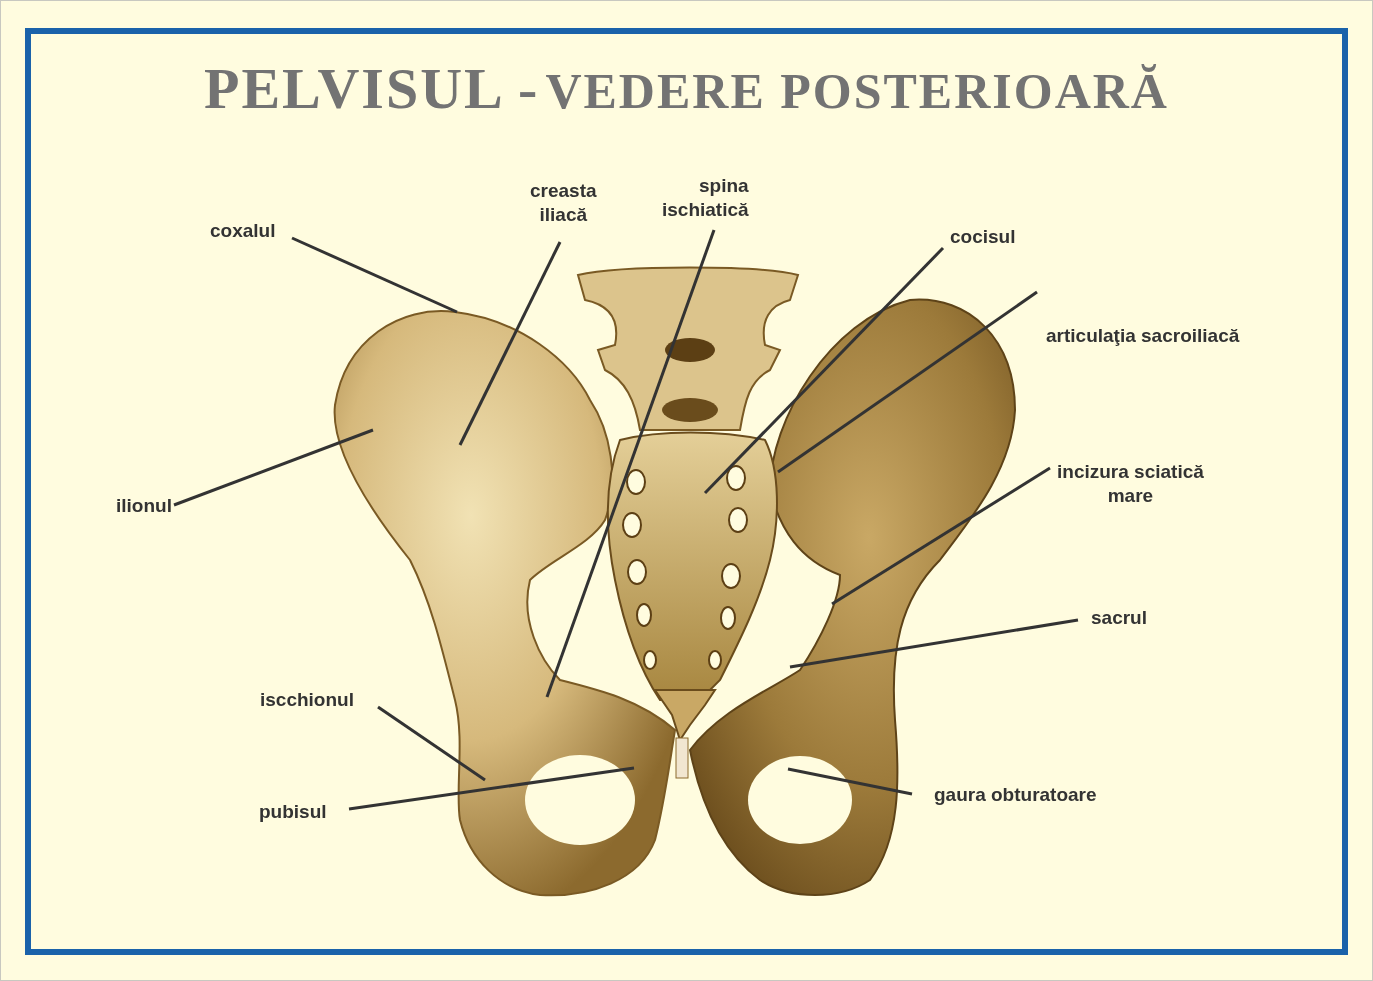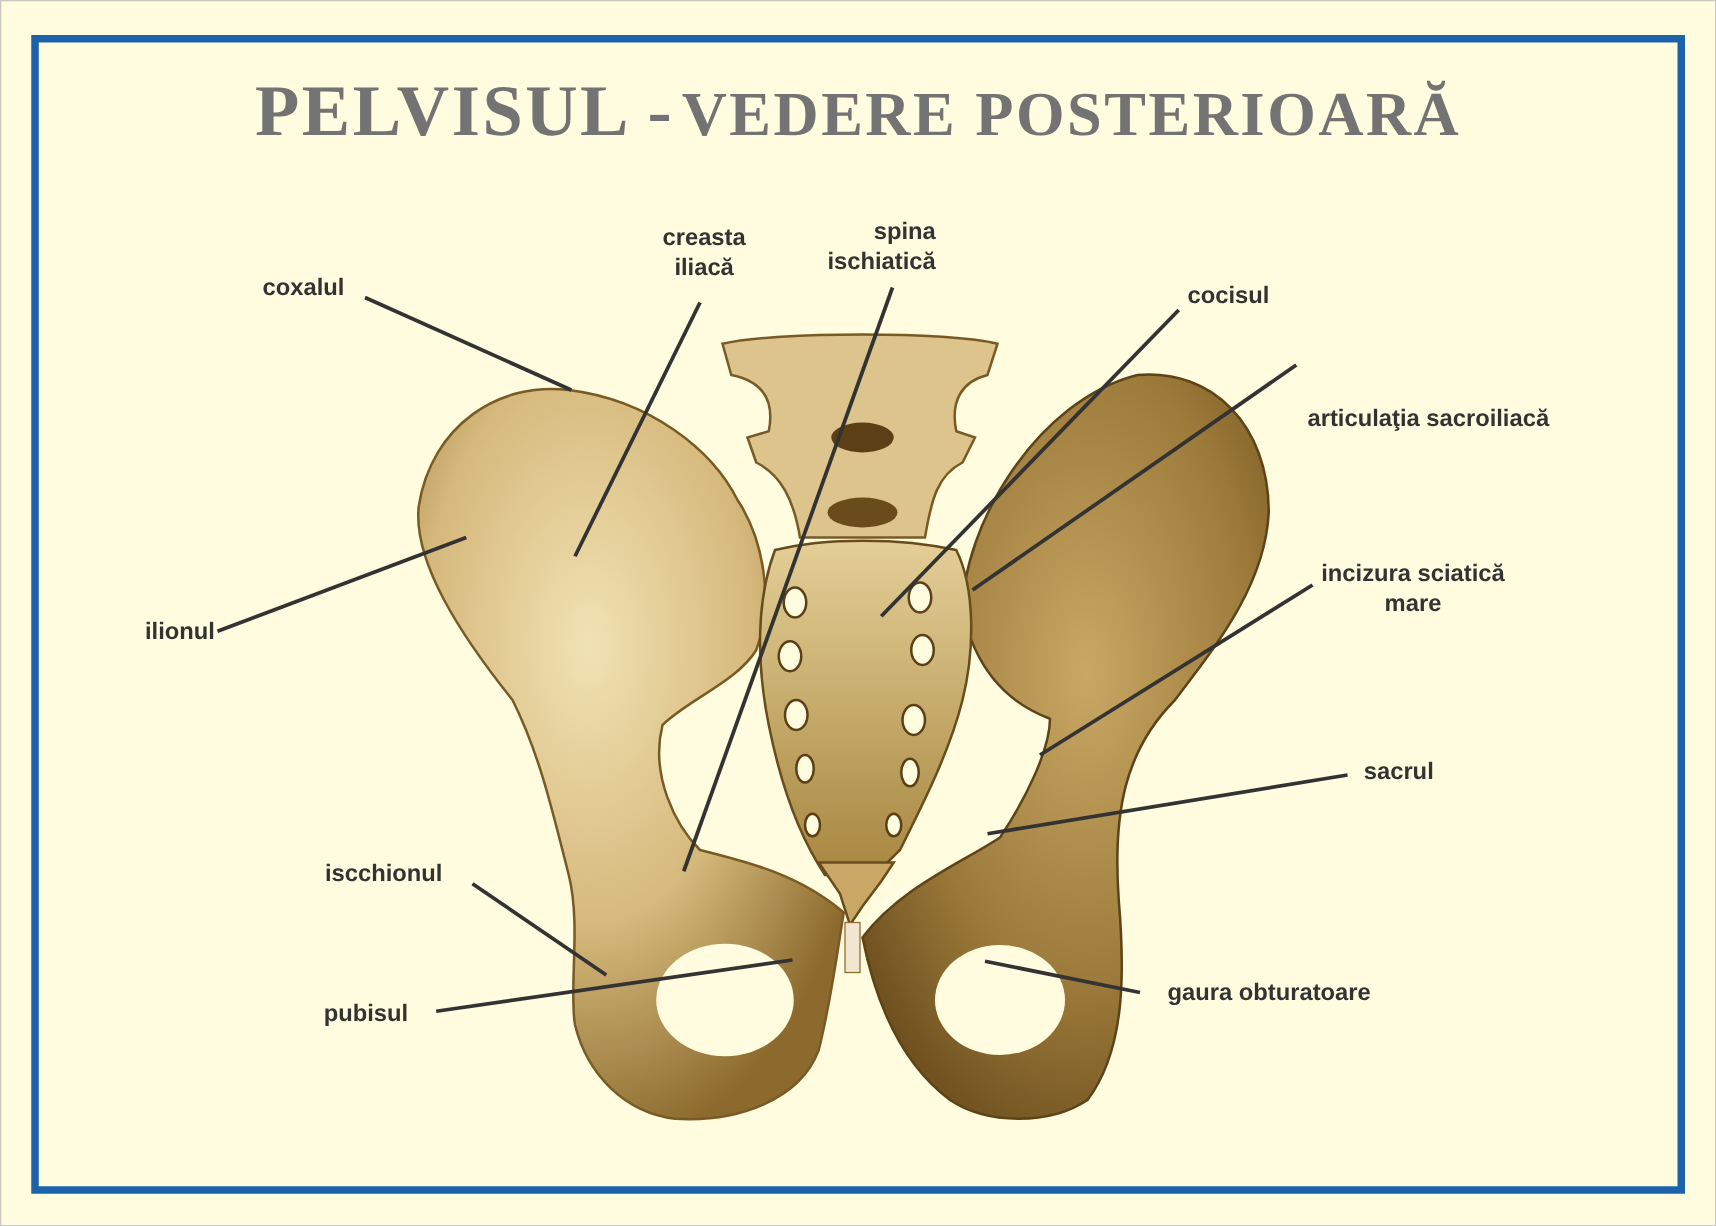--- a/index.html
+++ b/index.html
@@ -89,21 +89,21 @@
 <div class="label" style="left:530px; top:179px;">
   <div>creasta</div>
   <div>iliacă</div>
 </div>
 <div class="label" style="left:662px; top:174px;text-align:right;">
   <div>spina</div>
   <div>ischiatică</div>
 </div>
 <div class="label" style="left:950px; top:225px;">cocisul</div>
 <div class="label" style="left:1046px; top:276px;margin-top:48px;">articulaţia sacroiliacă</div>
-<div class="label" style="left:1057px; top:448px;">
+<div class="label" style="left:1057px; top:460px;">
   <div>incizura sciatică</div>
   <div>mare</div>
 </div>
 <div class="label" style="left:116px; top:494px;">ilionul</div>
 <div class="label" style="left:1091px; top:606px;">sacrul</div>
 <div class="label" style="left:260px; top:688px;text-align:right;">iscchionul</div>
 <div class="label" style="left:259px; top:800px;">pubisul</div>
 <div class="label" style="left:934px; top:783px;">gaura obturatoare</div>
 
 </body></html>

